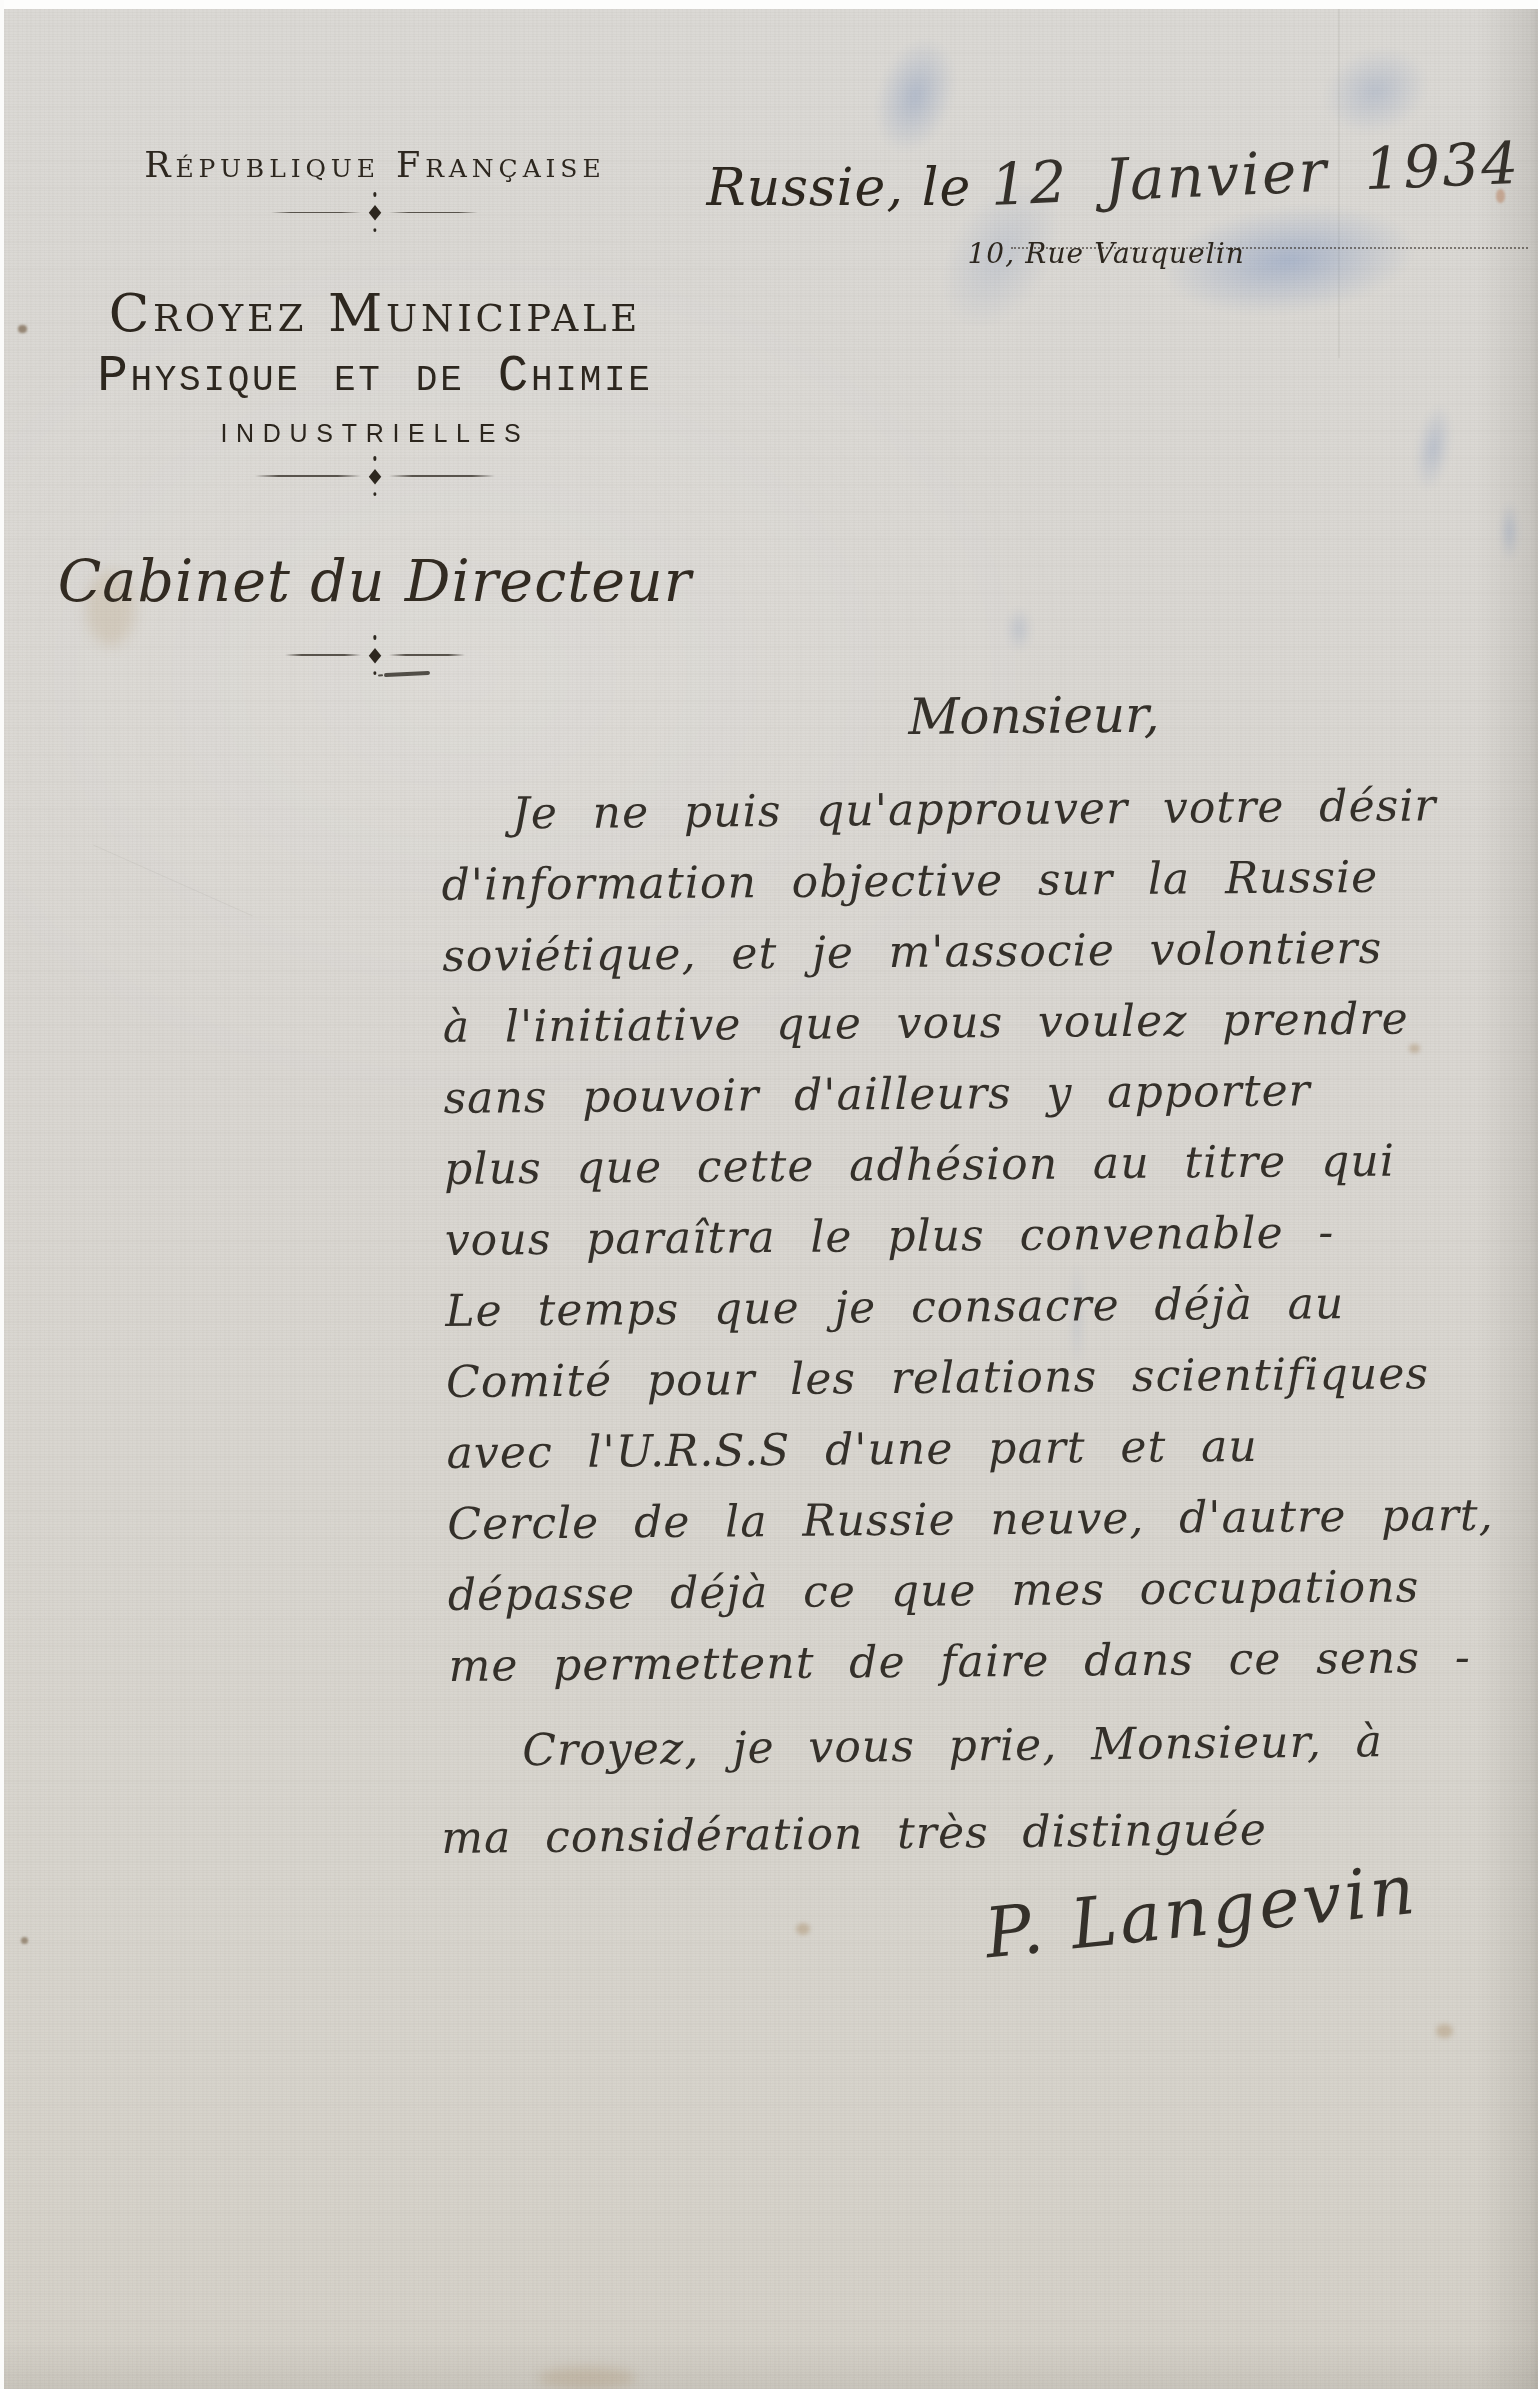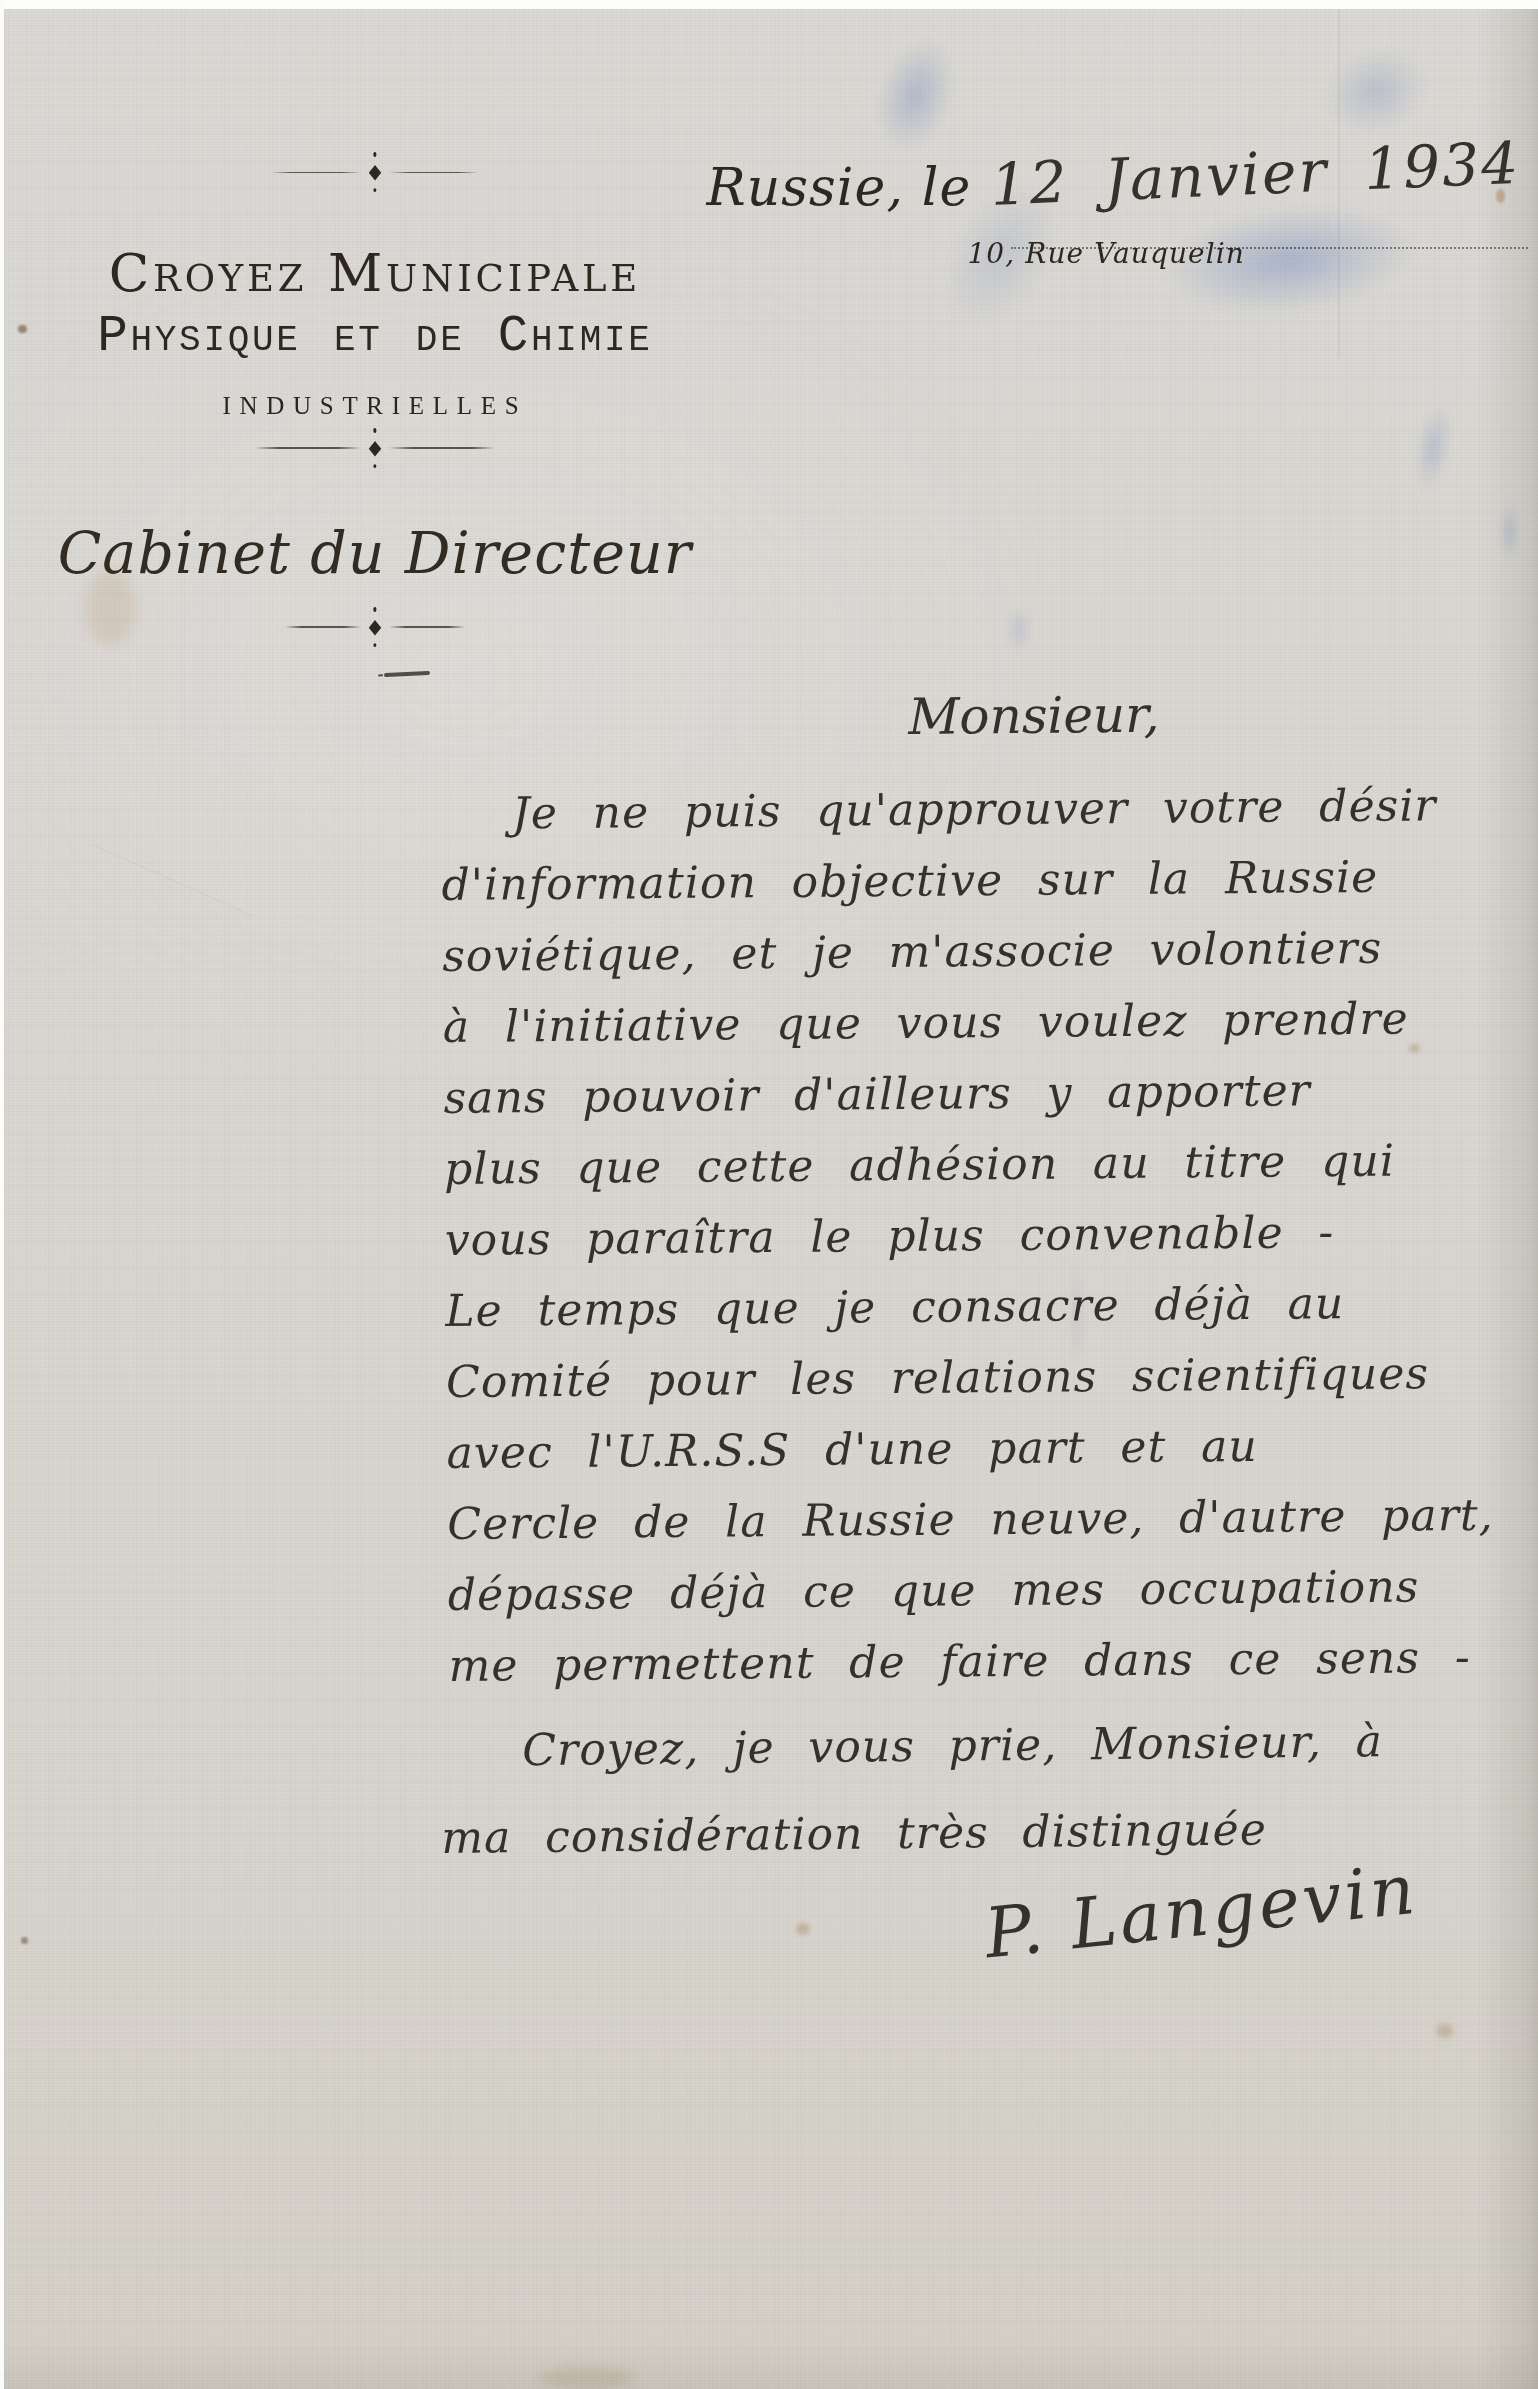--- a/index.html
+++ b/index.html
@@ -24,21 +24,21 @@
   .crease-d{position:absolute;width:174px;height:1.1px;background:rgba(90,85,75,0.08);transform:rotate(24deg);}
 
   
   #letterhead{position:absolute;left:33px;top:136px;width:675px;text-align:center;
               color:#2d271f;}
   .lh-republic{font-variant:small-caps;font-size:35px;letter-spacing:4.9px;white-space:nowrap;}
   .lh-motto{margin-top:24px;font-size:21px;letter-spacing:4.9px;white-space:nowrap;color:#332c23;}
   .lh-school1{margin-top:61px;font-variant:small-caps;font-size:53px;letter-spacing:3.8px;white-space:nowrap;}
   .lh-de{margin-top:12px;font-variant:small-caps;font-size:27px;letter-spacing:2.2px;}
   .lh-school3{margin-top:5.4px;font-variant:small-caps;font-size:51px;letter-spacing:2.7px;white-space:nowrap;font-family:Liberation Mono, monospace;}
-  .lh-industrielles{margin-top:27px;font-family:Liberation Serif, serif;font-size:25px;
+  .lh-industrielles{margin-top:14px;font-family:Liberation Sans, sans-serif;font-size:25px;
                     letter-spacing:8.7px;white-space:nowrap;color:#2b251d;}
   .lh-office{margin-top:64px;font-style:italic;font-size:57px;letter-spacing:1.1px;white-space:nowrap;
              color:#322b22;}
   .divider{display:flex;align-items:center;justify-content:center;margin:19.6px auto 0 auto;}
   .divider .dline{height:1.6px;background:linear-gradient(90deg, rgba(45,39,31,0) 0%, rgba(45,39,31,0.75) 22%, rgba(45,39,31,0.75) 78%, rgba(45,39,31,0) 100%);flex:1;}
   .divider .orn{position:relative;font-size:16.3px;line-height:16.3px;color:#2d271f;padding:0 7.6px;
                 transform:scaleY(1.25);}
   .divider .orn::before,.divider .orn::after{content:"";position:absolute;left:50%;width:3.3px;height:3.3px;
                 border-radius:50%;background:#2d271f;transform:translateX(-50%);}
   .divider .orn::before{top:-7.6px;}
@@ -130,20 +130,21 @@
     <div class="fox fx1"></div>
     <div class="fox fx2"></div>
     <div class="fox fx3"></div>
     <div class="fox fx4"></div>
     <div class="fox fx5"></div>
     <div class="fox fx6"></div>
     <div class="fox fx7"></div>
     <div class="fox fx8"></div>
 
     <div id="letterhead">
+      <div class="lh-republic">République Française</div>
       <div class="divider div1">
         <span class="dline"></span>
         <span class="orn">◆</span>
         <span class="dline"></span>
       </div>
       <div class="lh-school1">Croyez Municipale</div>
       <div class="lh-school3">Physique et de Chimie</div>
       <div class="lh-industrielles">INDUSTRIELLES</div>
       <div class="divider div2">
         <span class="dline"></span>

